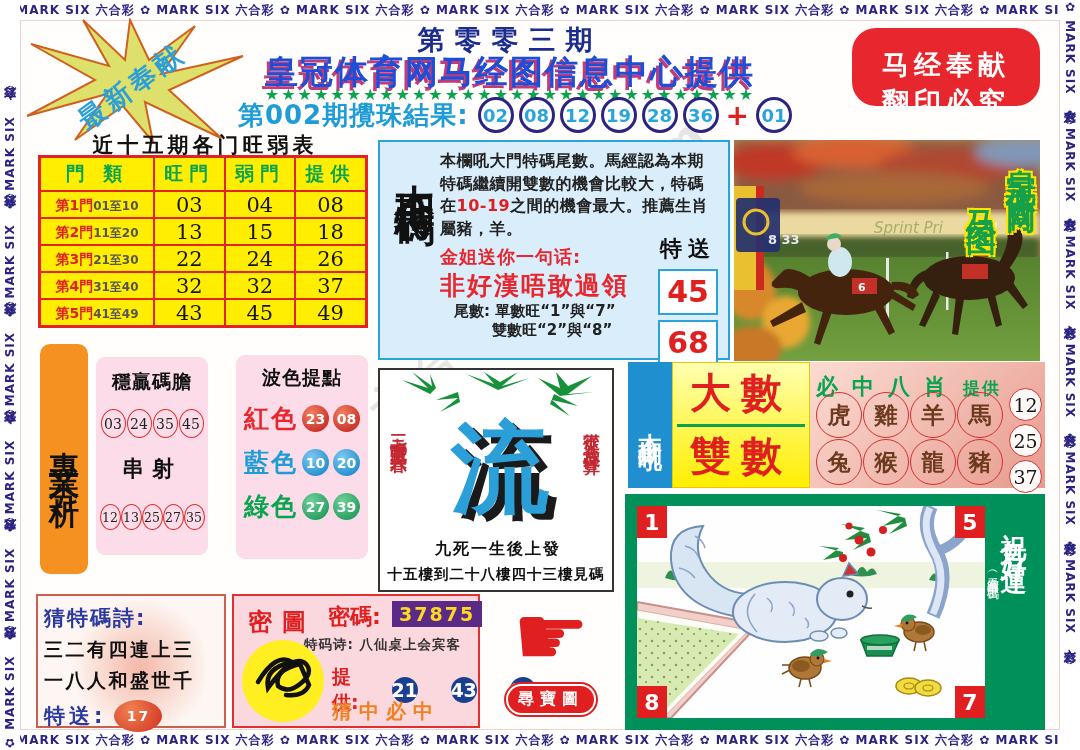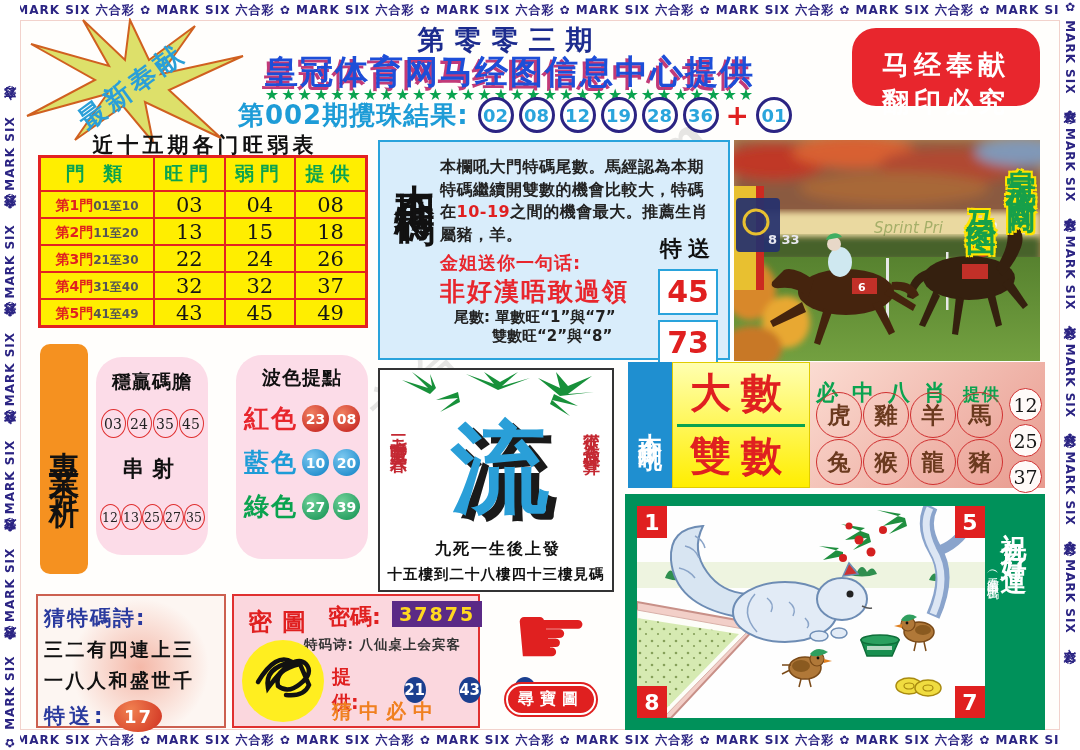--- a/index.html
+++ b/index.html
@@ -44,42 +44,42 @@
   #strength th{color:#0aa34f;font-size:19px;letter-spacing:6px;height:32px;}
   #strength td.num{font-family:"DejaVu Serif",serif;font-size:21px;color:#151515;height:25px;}
   td.gate{white-space:nowrap;}
   .gate-name{color:#e02020;font-weight:bold;font-size:14px;}
   .gate-range{color:#555;font-size:12px;font-weight:bold;}
   
   #special{position:absolute;left:378px;top:140px;width:352px;height:220px;background:#d9edfb;
         border:2px solid #29a3dc;box-sizing:border-box;}
   #sp-vtitle{position:absolute;left:8px;top:10px;height:202px;writing-mode:vertical-rl;
         text-orientation:upright;font-weight:bold;font-size:40px;color:#111;letter-spacing:8px;}
-  #sp-content{margin-left:56px;padding:14px 8px 0 4px;}
+  #sp-content{margin-left:56px;padding:8px 8px 0 4px;}
   .sp-body{font-size:16px;font-weight:bold;color:#222;line-height:1.42;letter-spacing:0.5px;}
   .sp-hl{color:#e02020;}
   .sp-tiplbl{color:#e8262d;font-weight:bold;font-size:18px;margin-top:4px;letter-spacing:1px;}
   .sp-tip{color:#e8262d;font-weight:bold;font-size:25px;letter-spacing:2px;}
   .sp-tail{font-size:15px;font-weight:bold;color:#222;margin-left:14px;}
   .sp-tail2{margin-left:52px;}
   #sp-right{position:absolute;right:8px;top:92px;width:64px;text-align:center;}
   #sp-right .tslbl{font-weight:bold;font-size:22px;color:#111;letter-spacing:6px;}
   .ts-box{width:56px;height:42px;margin:5px auto 0;background:#fff;border:2px solid #29a3dc;
         color:#e02020;font-weight:bold;font-size:30px;line-height:42px;}
   
   #photo{position:absolute;left:734px;top:140px;width:306px;height:221px;overflow:hidden;}
   .ph-overlay{position:absolute;writing-mode:vertical-rl;text-orientation:upright;
         color:#17a04a;font-weight:bold;font-size:30px;letter-spacing:9px;
         text-shadow:2px 2px 0 #ffe400,-2px -2px 0 #ffe400,2px -2px 0 #ffe400,-2px 2px 0 #ffe400;}
   #ph-outer{left:1000px;top:146px;} #ph-inner{left:960px;top:186px;}
   
   #pro-bar{position:absolute;left:40px;top:344px;width:48px;height:230px;background:#f59120;
         border-radius:10px;writing-mode:vertical-rl;text-orientation:upright;color:#111;
         font-weight:bold;font-size:30px;letter-spacing:16px;text-align:center;line-height:48px;}
-  .pinkbox{position:absolute;background:#fcdce8;border-radius:26px;text-align:center;}
+  .pinkbox{position:absolute;background:#fcdce8;border-radius:9px;text-align:center;}
   #stable{left:96px;top:357px;width:112px;height:198px;padding-top:12px;box-sizing:border-box;}
   #stable .t,#bose .t{font-weight:bold;font-size:19px;color:#111;letter-spacing:1px;}
   .ncircle{display:inline-flex;align-items:center;justify-content:center;border:1.5px solid #e03030;
         border-radius:50%;font-family:"DejaVu Serif",serif;color:#222;background:transparent;}
   .nc-big{width:23px;height:27px;font-size:14px;margin:0 0.5px;}
   .nc-sml{width:19px;height:24px;font-size:12.5px;}
   #stable .chain{font-weight:bold;font-size:22px;color:#111;letter-spacing:8px;margin-top:16px;}
   #stable .row1{margin-top:14px;} #stable .row2{margin-top:20px;}
   #bose{left:236px;top:355px;width:132px;height:204px;padding:10px 6px 0;box-sizing:border-box;}
   .bose-row{display:flex;align-items:center;justify-content:center;gap:4px;margin-top:11px;}
@@ -109,21 +109,21 @@
   
   #danum{position:absolute;left:628px;top:362px;width:417px;height:126px;display:flex;}
   #dn-bar{width:44px;background:#1f8fd0;writing-mode:vertical-rl;text-orientation:upright;
         color:#fff;font-weight:bold;font-size:24px;letter-spacing:8px;text-align:center;line-height:44px;}
   #dn-yellow{width:138px;background:linear-gradient(#ffffb0,#ffee00);display:flex;
         flex-direction:column;border:1px solid #e0cc00;box-sizing:border-box;}
   .dn-word{flex:1;display:flex;align-items:center;justify-content:center;color:#e02020;
         font-weight:bold;font-size:41px;letter-spacing:10px;}
   #dn-div{height:0;border-top:3px solid #0aa34f;margin:0 4px;}
   #zodiac{flex:1;background:linear-gradient(135deg,#fbdcd2,#e89a8e);position:relative;
-        padding:16px 6px;box-sizing:border-box;}
+        padding:10px 6px;box-sizing:border-box;}
   #zo-title{display:flex;align-items:baseline;}
   #zo-title .t1{color:#0aa34f;font-weight:bold;font-size:22px;letter-spacing:14px;flex:1;}
   #zo-title .t2{color:#0aa34f;font-weight:bold;font-size:17px;letter-spacing:2px;margin-right:38px;}
   #zo-grid{position:absolute;left:6px;top:30px;width:186px;display:grid;
         grid-template-columns:repeat(4,46px);grid-gap:1px;}
   .zo-circle{width:44px;height:44px;border:1.5px solid #d03030;border-radius:50%;
         display:flex;align-items:center;justify-content:center;color:#6b3a1f;
         font-weight:bold;font-size:23px;}
   #zo-nums{position:absolute;right:3px;top:26px;display:flex;flex-direction:column;gap:3px;}
   .zo-num{width:31px;height:31px;border:1.5px solid #d03030;border-radius:50%;background:#fffaf8;
@@ -140,35 +140,35 @@
   #tr-note{position:absolute;right:44px;top:72px;height:160px;writing-mode:vertical-rl;
         text-orientation:upright;color:#fff;font-size:12px;letter-spacing:2px;}
   
   #poembox{position:absolute;left:36px;top:594px;width:190px;height:134px;border:2px solid #cc6050;
         background:radial-gradient(circle at 55% 55%,#f4b8a8 0%,#fdf6f2 55%);
         padding:8px 6px;box-sizing:border-box;}
   #poembox .t{color:#2a3a9e;font-weight:bold;font-size:21px;letter-spacing:2px;}
   #poembox .l{color:#111;font-weight:bold;font-size:19px;letter-spacing:2.5px;margin-top:5px;}
   #poembox .ts{display:flex;align-items:center;gap:8px;margin-top:6px;}
   #poembox .ts .lb{color:#2a3a9e;font-weight:bold;font-size:21px;letter-spacing:4px;}
-  #poembox .ov{width:48px;height:32px;border-radius:50%;color:#fff;font-weight:bold;font-size:18px;
+  #poembox .ov{width:48px;height:32px;border-radius:50%;color:#fff;font-weight:bold;font-size:14px;
         background:radial-gradient(circle at 35% 30%,#f08050,#d03020);
         display:flex;align-items:center;justify-content:center;letter-spacing:2px;}
   #mitu{position:absolute;left:232px;top:594px;width:248px;height:134px;background:#fbd7de;
         border:2.5px solid #e03030;box-sizing:border-box;}
   #mt-title{position:absolute;left:14px;top:10px;color:#e02020;font-weight:bold;font-size:24px;letter-spacing:10px;}
   #mt-cl{position:absolute;left:94px;top:6px;color:#e02020;font-weight:bold;font-size:22px;}
   #mt-code{position:absolute;left:158px;top:5px;background:#5b2a86;color:#ffd820;font-weight:bold;
         font-size:19px;letter-spacing:2px;padding:2px 7px;}
   #mt-poem{position:absolute;left:70px;top:40px;color:#333;font-weight:bold;font-size:13.5px;letter-spacing:1px;}
   #mt-circle{position:absolute;left:8px;top:44px;width:82px;height:82px;border-radius:50%;background:#ffee20;}
   #mt-offer{position:absolute;left:98px;top:68px;display:flex;align-items:center;gap:5px;}
   #mt-offer .lb{color:#e02020;font-weight:bold;font-size:19px;}
   .mt-num{width:26px;height:26px;border-radius:50%;background:#1b3f8f;color:#fff;font-weight:bold;
-        font-size:15px;display:flex;align-items:center;justify-content:center;margin-left:28px;}
+        font-size:19px;display:flex;align-items:center;justify-content:center;margin-left:28px;}
   #mt-foot{position:absolute;left:98px;top:102px;color:#f08020;font-weight:bold;font-size:20px;letter-spacing:7px;}
   #pointerbox{position:absolute;left:488px;top:596px;width:126px;height:132px;text-align:center;}
   #hand{color:#e02020;font-size:86px;line-height:80px;
         text-shadow:0 0 2px #fff;}
   #seek{display:inline-block;margin-top:8px;background:#e02020;border:2px solid #fff;
         box-shadow:0 0 0 2px #e02020;border-radius:16px;color:#fff;font-weight:bold;
         font-size:16px;letter-spacing:6px;padding:3px 10px;}
   
   #wm{position:absolute;left:320px;top:240px;transform:rotate(-42deg);color:rgba(140,140,140,0.22);
         font-size:46px;font-weight:bold;letter-spacing:8px;pointer-events:none;}
@@ -260,21 +260,21 @@
     <div id="sp-content">
       <div class="sp-body"><span>本欄吼大門特碼尾數。馬經認為本期特碼繼續開雙數的機會比較大，特碼在</span><span class="sp-hl">10-19</span><span>之間的機會最大。推薦生肖屬豬，羊。</span></div>
       <div class="sp-tiplbl">金姐送你一句话:</div>
       <div class="sp-tip">非好漢唔敢過領</div>
       <div class="sp-tail">尾數: 單數旺“1”與“7”</div>
       <div class="sp-tail sp-tail2">雙數旺“2”與“8”</div>
     </div>
     <div id="sp-right">
       <div class="tslbl">特送</div>
       <div class="ts-box">45</div>
-      <div class="ts-box">73</div>
+      <div class="ts-box">68</div>
     </div>
   </div>
 
   <div id="photo">
     <svg viewBox="0 0 306 221" width="306" height="221">
       <defs>
         <filter id="bl6">
             <feGaussianBlur stdDeviation="6"></feGaussianBlur>
           </filter>
         <filter id="bl3">

